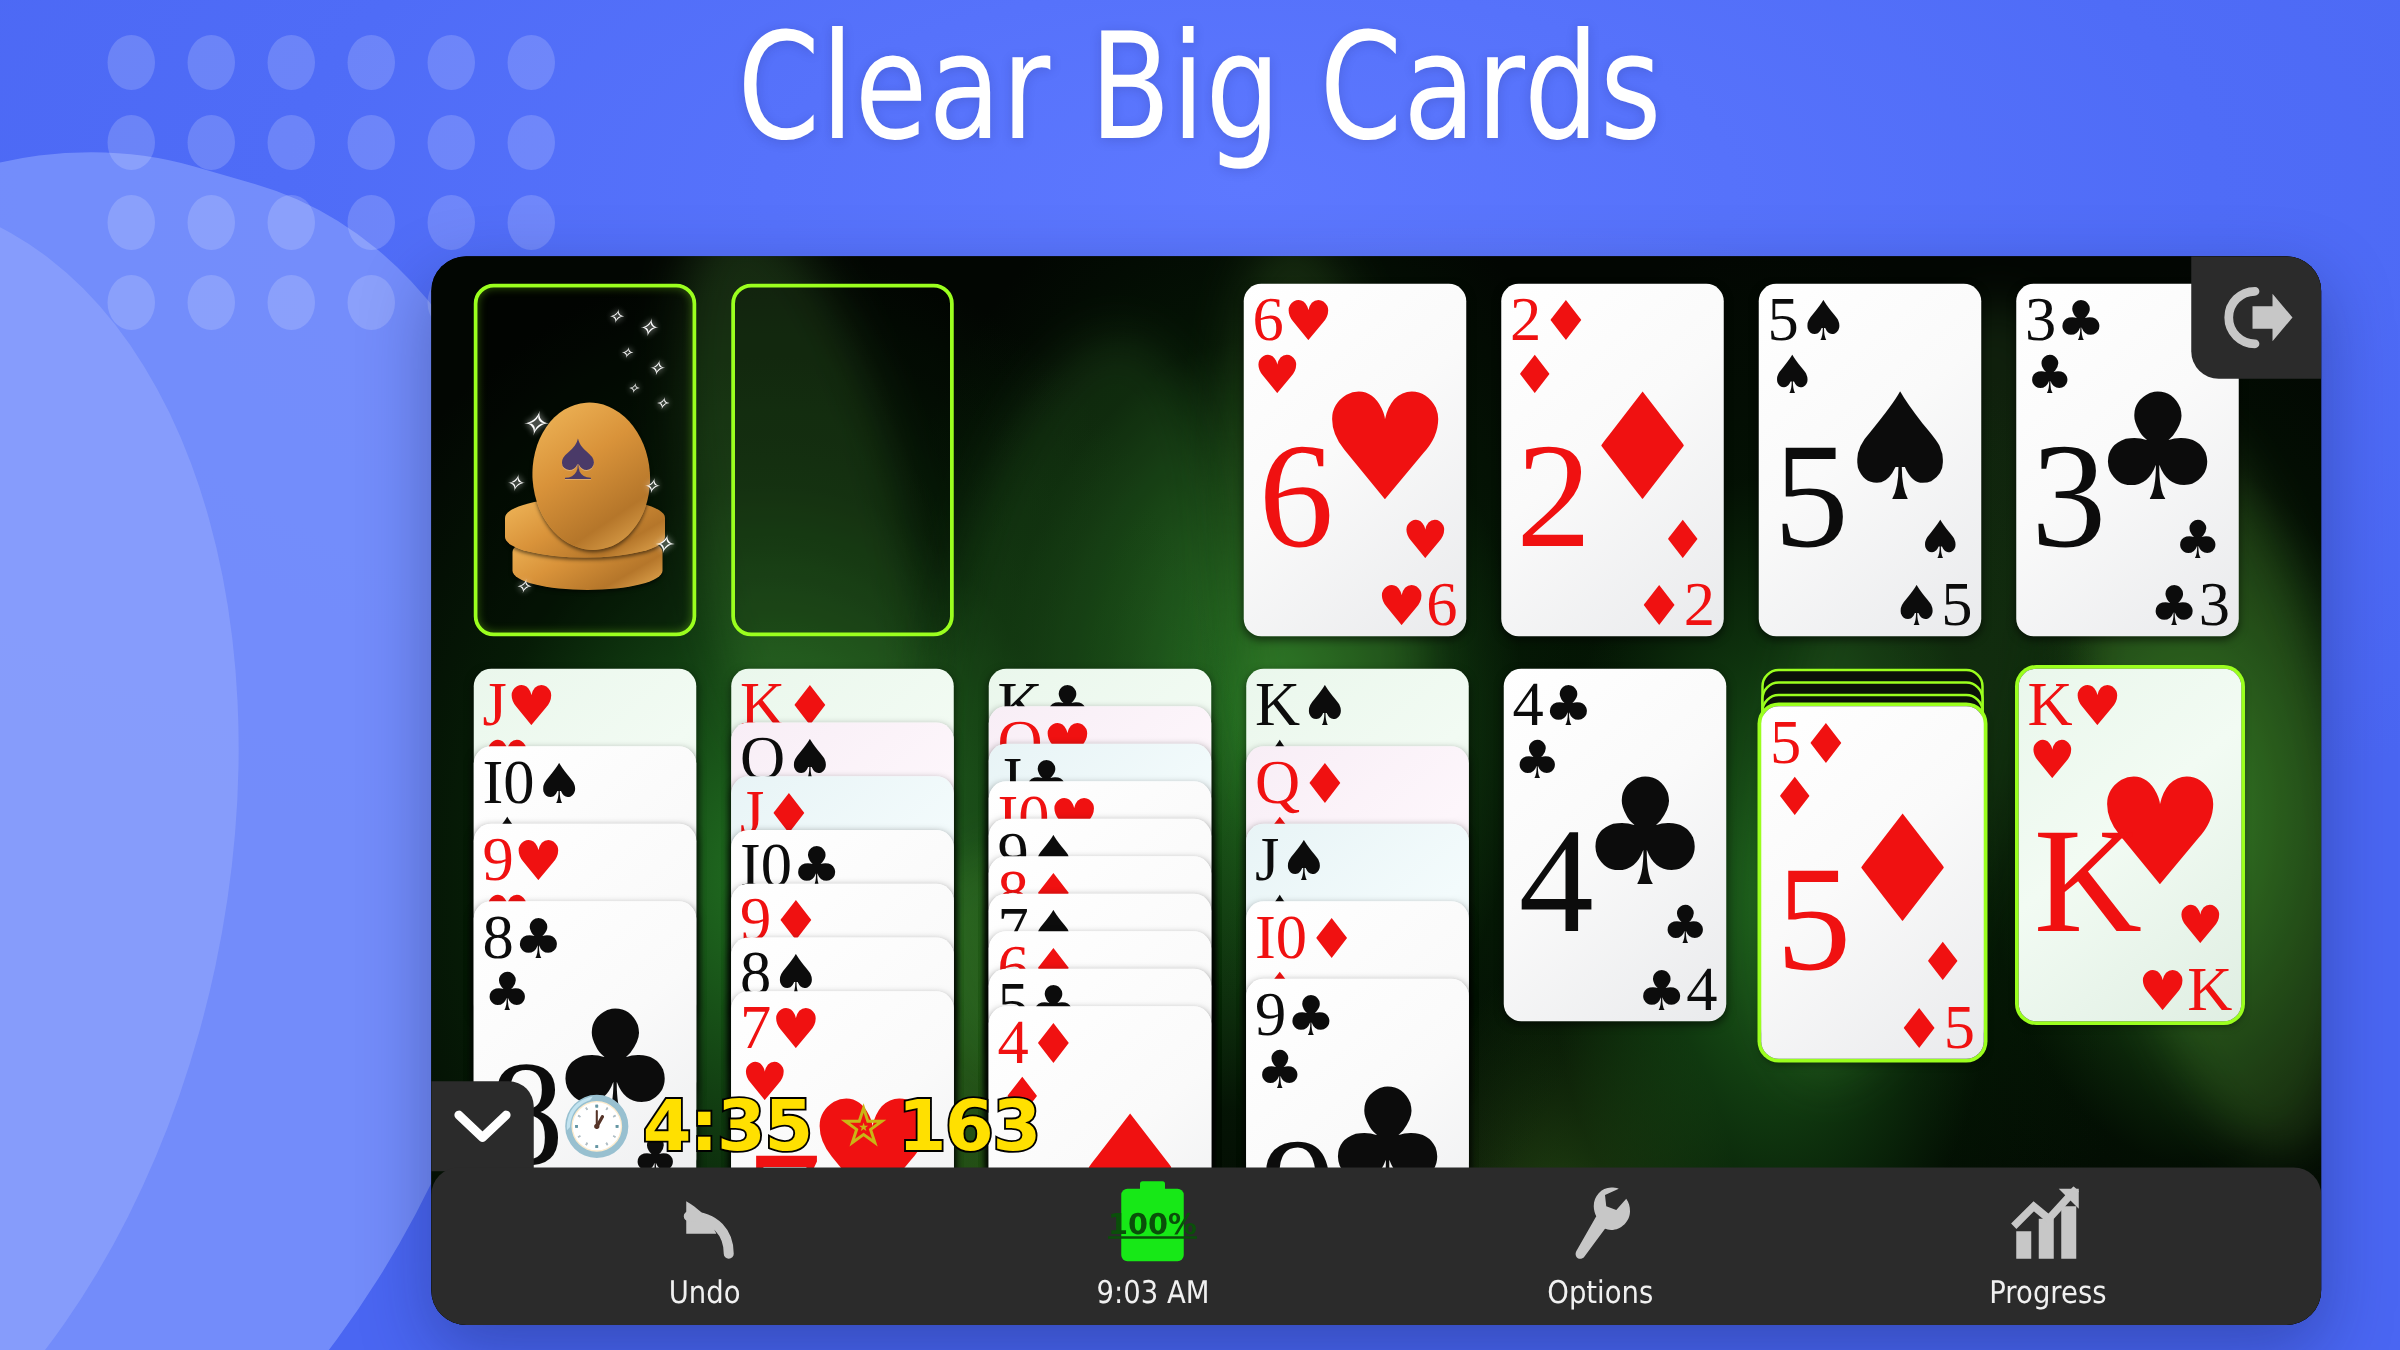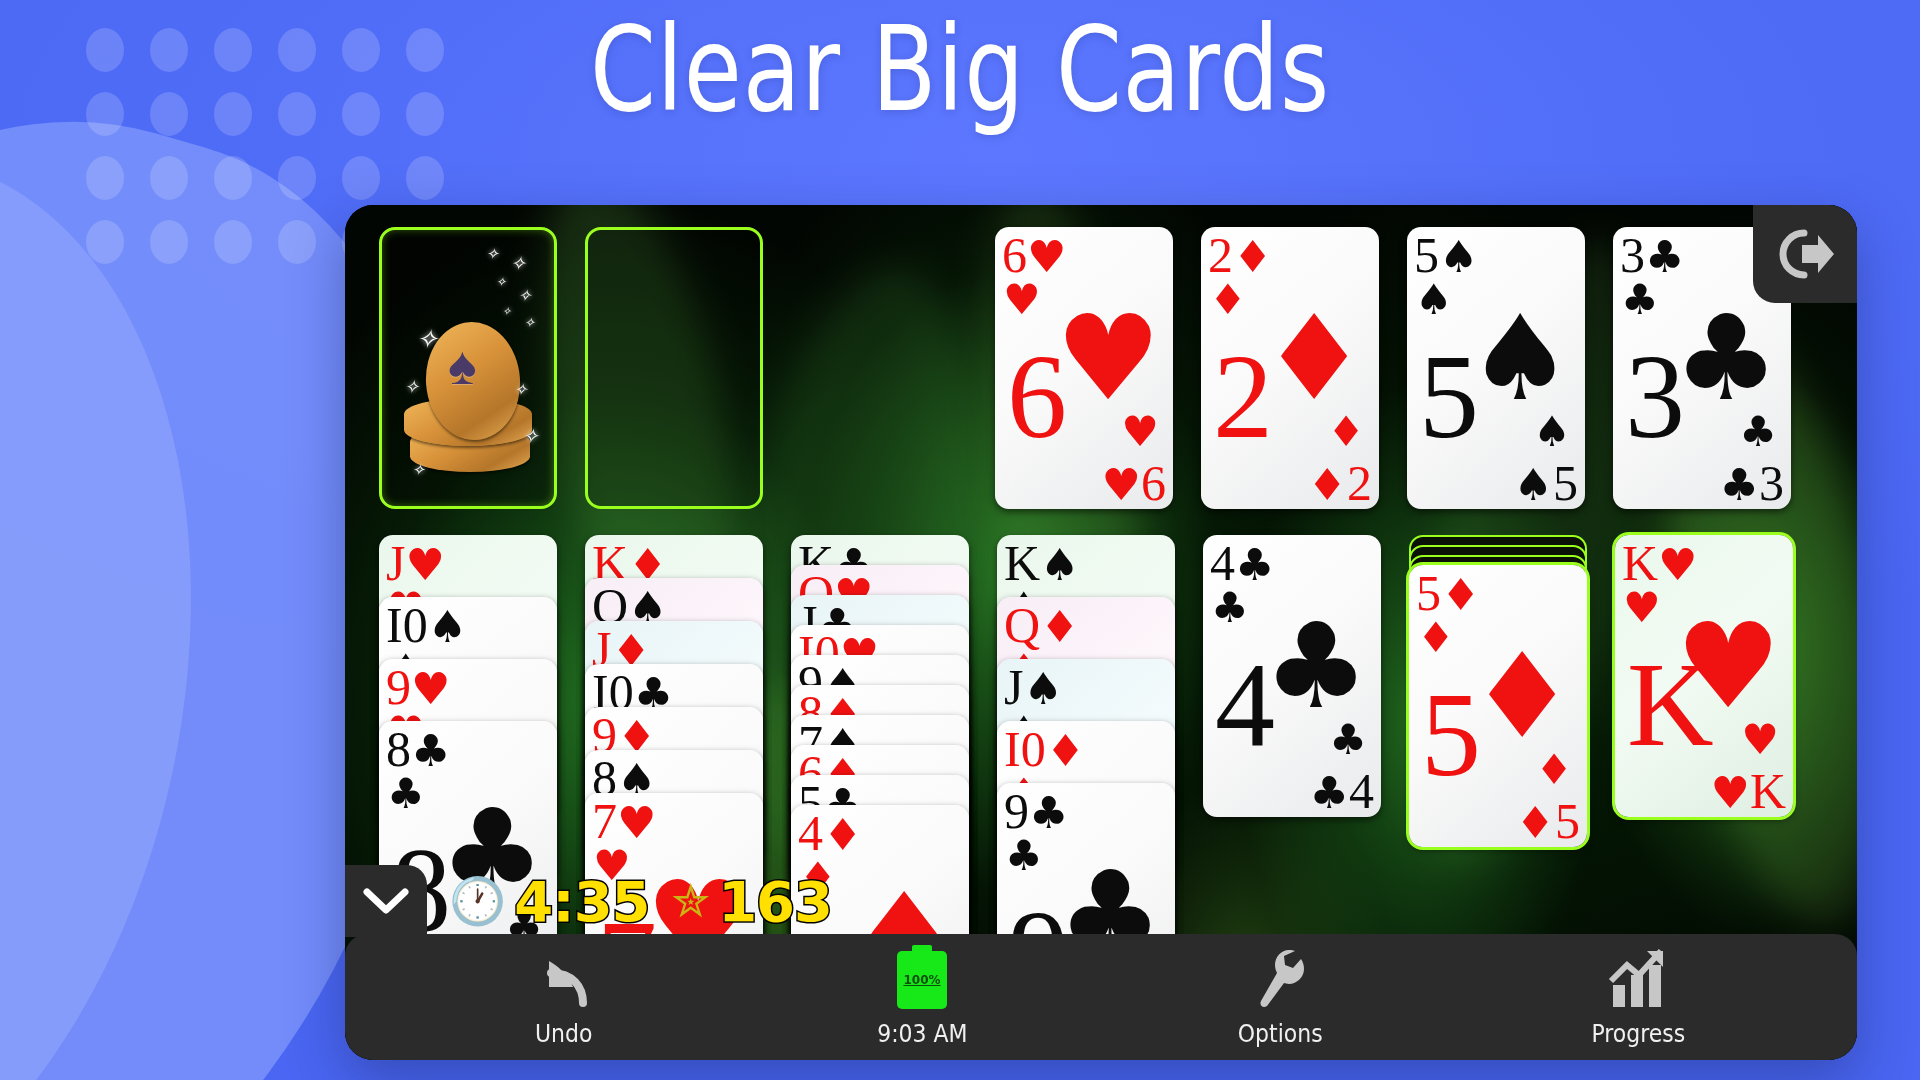--- a/index.html
+++ b/index.html
@@ -227,21 +227,21 @@
   .battery {
     width:50px; height:58px; background:#17e817;
     border-radius:5px; position:relative;
     display:flex; align-items:center; justify-content:center;
   }
   .battery:after {
     content:""; position:absolute; top:-6px; left:15px;
     width:20px; height:7px; background:#17e817; border-radius:2px 2px 0 0;
   }
   .battery span {
-    font-size:12px; color:#0a4f0a; font-weight:bold;
+    font-size:23px; color:#0a4f0a; font-weight:bold;
     font-family:"DejaVu Sans", sans-serif;
     text-decoration:underline;
   }
 </style>
 </head>
 <body>
 
 <div id="bg-wrap">
   <div class="bg-base"></div>
   <div class="bg-blob"></div>

